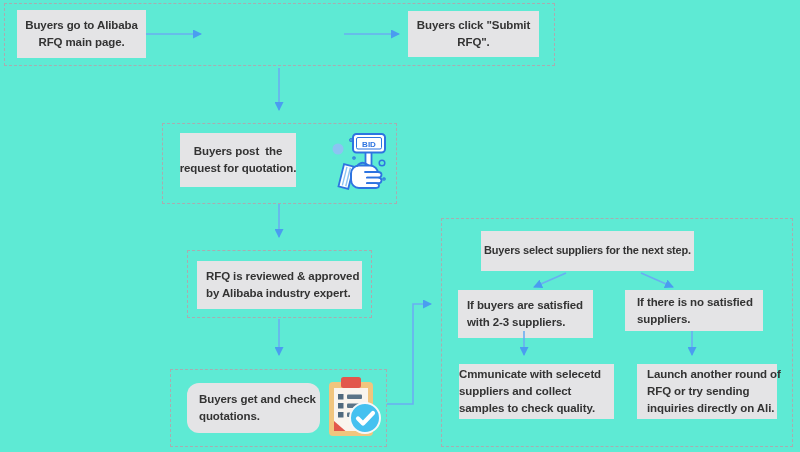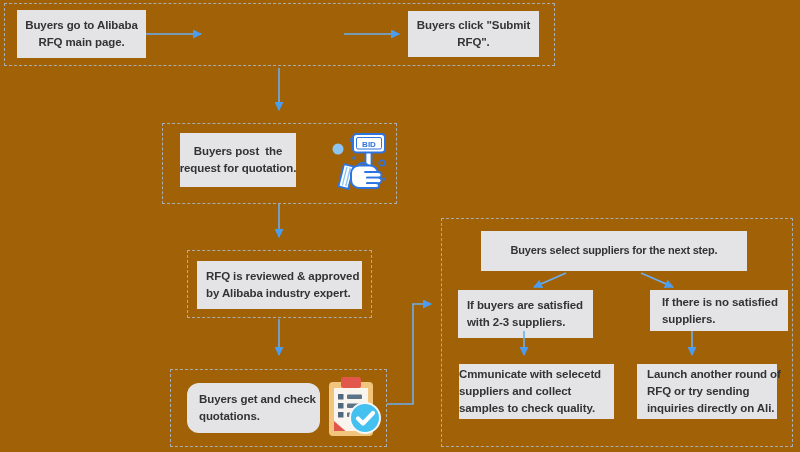--- a/index.html
+++ b/index.html
@@ -1,18 +1,18 @@
 <!DOCTYPE html>
 <html><head>
 <meta charset="utf-8">
 <style>
   html,body{margin:0;padding:0;}
   .stage{
     position:relative; width:800px; height:452px;
-    background:#a16207; overflow:hidden;
+    background:#5eead4; overflow:hidden;
     font-family:"Liberation Sans", sans-serif;
   }
   .dashed{
     position:absolute;
     border:1.5px dashed #a9acb0;
     box-sizing:border-box;
     background:transparent;
   }
   .gbox{
     position:absolute;
@@ -51,25 +51,25 @@
 
   <div class="gbox center" style="left:180px;top:133px;width:116px;height:54px;">Buyers post  the
 request for quotation.</div>
 
   <div class="gbox leftal" style="left:197px;top:261px;width:165px;height:48px;padding-left:9px;">RFQ is reviewed &amp; approved
 by Alibaba industry expert.</div>
 
   <div class="gbox leftal" style="left:187px;top:383px;width:133px;height:50px;padding-left:12px;border-radius:12px;">Buyers get and check
 quotations.</div>
 
-  <div class="gbox center small" style="left:481px;top:231px;width:266px;height:40px;">Buyers select suppliers for the next step.</div>
+  <div class="gbox center small" style="left:481px;top:231px;width:213px;height:40px;">Buyers select suppliers for the next step.</div>
 
   <div class="gbox leftal" style="left:458px;top:290px;width:135px;height:48px;padding-left:9px;">If buyers are satisfied
 with 2-3 suppliers.</div>
-  <div class="gbox leftal" style="left:650px;top:290px;width:138px;height:41px;padding-left:12px;">If there is no satisfied
+  <div class="gbox leftal" style="left:625px;top:290px;width:138px;height:41px;padding-left:12px;">If there is no satisfied
 suppliers.</div>
 
   <div class="gbox leftal" style="left:459px;top:364px;width:155px;height:55px;">Cmmunicate with selecetd
 suppliers and collect
 samples to check quality.</div>
   <div class="gbox leftal" style="left:637px;top:364px;width:140px;height:55px;padding-left:10px;">Launch another round of
 RFQ or try sending
 inquiries directly on Ali.</div>
 
   <svg class="icon" style="left:329px;top:132px;" width="60" height="60" viewBox="0 0 60 60">

